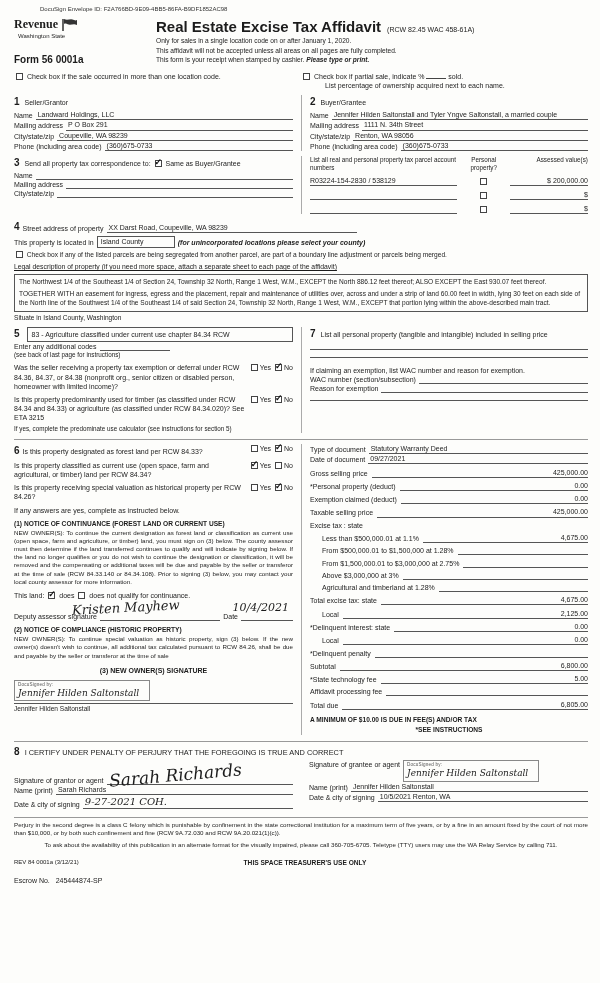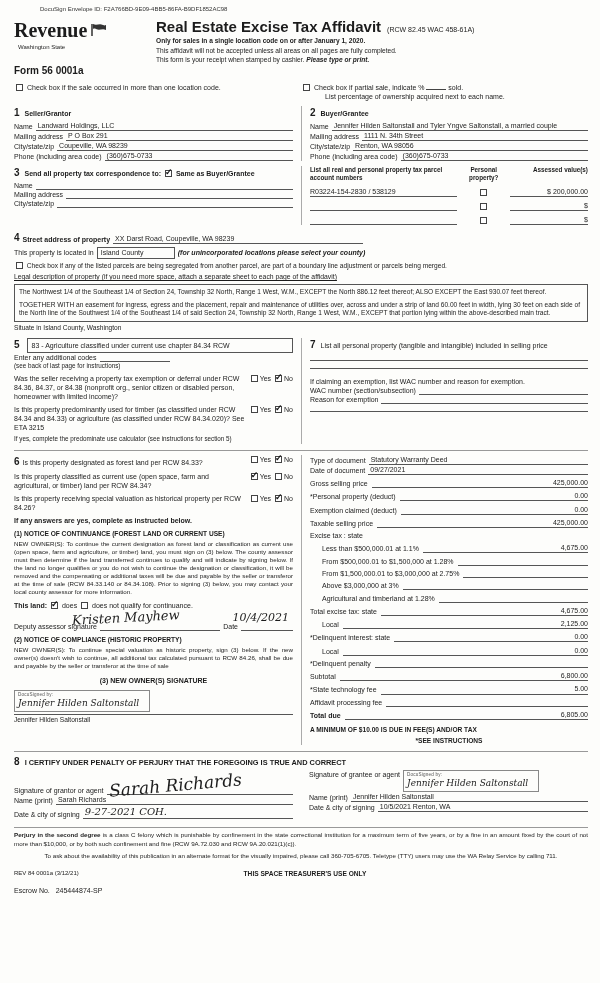--- a/index.html
+++ b/index.html
@@ -1,27 +1,27 @@
 <!DOCTYPE html>
 <html><head>
 <meta charset="utf-8">
 <style>
   * { box-sizing: border-box; margin: 0; padding: 0; }
   body { background: #cfcfcf; font-family: "Liberation Sans", sans-serif; }
   .page { position: relative; width: 600px; height: 983px; margin: 0 auto; background: #fdfdfb;
           color: #1c1c1c; font-size: 7px; line-height: 1.3; padding: 6px 12px 0 14px; overflow: hidden; }
-  .b { font-weight: bold; }
+  .b { font-weight: normal; }
   .bi { font-weight: bold; font-style: italic; }
   .env { font-size: 6px; padding-left: 26px; color: #333; }
 
   
   .hdr { display: flex; margin-top: 3px; }
   .logo { width: 138px; }
   .logo-row { display: flex; align-items: center; gap: 3px; }
-  .logo-name { font-weight: bold; font-size: 20px; font-family: "Liberation Serif", serif; }
+  .logo-name { font-weight: bold; font-size: 12px; font-family: "Liberation Serif", serif; }
   .logo-sub { font-size: 6px; margin: 1px 0 0 4px; }
   .form-no { font-weight: bold; font-size: 10px; margin-top: 12px; }
   .titleblk { flex: 1; padding-left: 4px; }
   .title-line { display: flex; align-items: baseline; gap: 6px; }
   .title { font-size: 15px; font-weight: bold; white-space: nowrap; }
   .title-ref { font-size: 7px; }
   .instr { font-size: 6.6px; margin-top: 1px; }
 
   
   .cb { display: inline-block; width: 7px; height: 7px; border: 1px solid #444; background: #fff;

